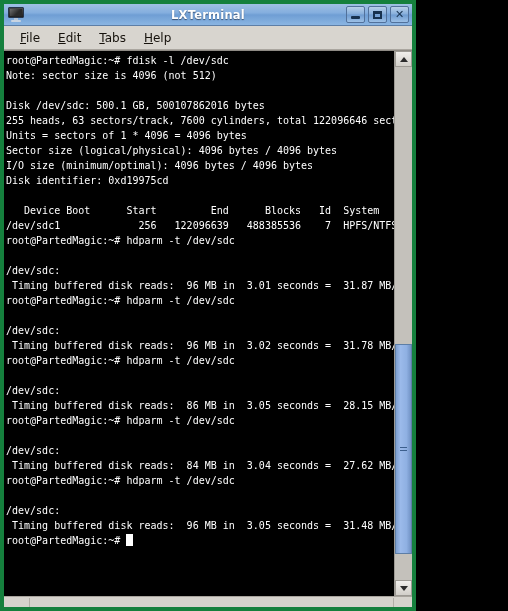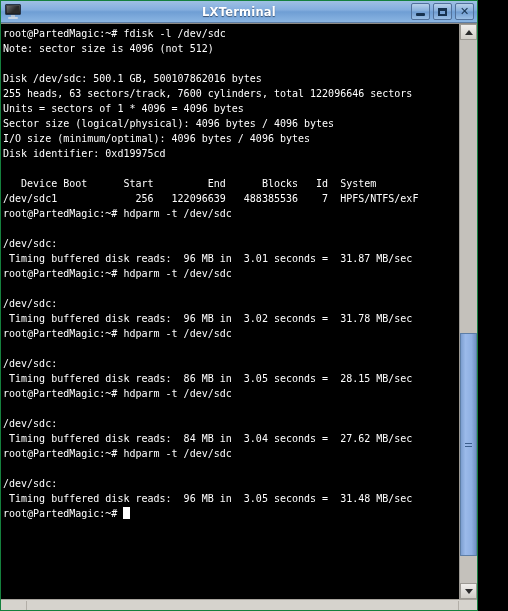--- a/index.html
+++ b/index.html
@@ -8,25 +8,25 @@
     background: #000;
   }
   body {
     width: 508px;
     height: 611px;
     overflow: hidden;
     font-family: "DejaVu Sans", sans-serif;
   }
 
   .window {
-    width: 478px;
+    width: 416px;
     height: 611px;
     box-sizing: border-box;
     background: #d6d3cd;
-    border: 1px solid #15803d;
+    border: 4px solid #15803d;
     display: flex;
     flex-direction: column;
     position: relative;
   }
 
   
   .titlebar {
     height: 22px;
     flex: 0 0 22px;
     background: linear-gradient(to bottom,
@@ -275,20 +275,26 @@
       </div>
       <div class="win-btn">
         <span class="glyph glyph-max"></span>
       </div>
       <div class="win-btn">
         <span class="glyph-close">✕</span>
       </div>
     </div>
   </div>
 
+  <div class="menubar">
+    <div class="menu-item"><span class="accel">F</span><span>ile</span></div>
+    <div class="menu-item"><span class="accel">E</span><span>dit</span></div>
+    <div class="menu-item"><span class="accel">T</span><span>abs</span></div>
+    <div class="menu-item"><span class="accel">H</span><span>elp</span></div>
+  </div>
 
   <div class="term-wrap">
     <div class="terminal" id="terminal-output"><div class="term-line">root@PartedMagic:~# fdisk -l /dev/sdc</div><div class="term-line">Note: sector size is 4096 (not 512)</div><div class="term-line">&nbsp;</div><div class="term-line">Disk /dev/sdc: 500.1 GB, 500107862016 bytes</div><div class="term-line">255 heads, 63 sectors/track, 7600 cylinders, total 122096646 sectors</div><div class="term-line">Units = sectors of 1 * 4096 = 4096 bytes</div><div class="term-line">Sector size (logical/physical): 4096 bytes / 4096 bytes</div><div class="term-line">I/O size (minimum/optimal): 4096 bytes / 4096 bytes</div><div class="term-line">Disk identifier: 0xd19975cd</div><div class="term-line">&nbsp;</div><div class="term-line">   Device Boot      Start         End      Blocks   Id  System</div><div class="term-line">/dev/sdc1             256   122096639   488385536    7  HPFS/NTFS/exF</div><div class="term-line">root@PartedMagic:~# hdparm -t /dev/sdc</div><div class="term-line">&nbsp;</div><div class="term-line">/dev/sdc:</div><div class="term-line"> Timing buffered disk reads:  96 MB in  3.01 seconds =  31.87 MB/sec</div><div class="term-line">root@PartedMagic:~# hdparm -t /dev/sdc</div><div class="term-line">&nbsp;</div><div class="term-line">/dev/sdc:</div><div class="term-line"> Timing buffered disk reads:  96 MB in  3.02 seconds =  31.78 MB/sec</div><div class="term-line">root@PartedMagic:~# hdparm -t /dev/sdc</div><div class="term-line">&nbsp;</div><div class="term-line">/dev/sdc:</div><div class="term-line"> Timing buffered disk reads:  86 MB in  3.05 seconds =  28.15 MB/sec</div><div class="term-line">root@PartedMagic:~# hdparm -t /dev/sdc</div><div class="term-line">&nbsp;</div><div class="term-line">/dev/sdc:</div><div class="term-line"> Timing buffered disk reads:  84 MB in  3.04 seconds =  27.62 MB/sec</div><div class="term-line">root@PartedMagic:~# hdparm -t /dev/sdc</div><div class="term-line">&nbsp;</div><div class="term-line">/dev/sdc:</div><div class="term-line"> Timing buffered disk reads:  96 MB in  3.05 seconds =  31.48 MB/sec</div><div class="term-line"><span>root@PartedMagic:~# </span><span class="cursor"></span></div></div>
 
     <div class="scrollbar">
       <div class="sb-btn">
         <span class="arrow-up"></span>
       </div>
       <div class="sb-track" id="sb-track">
         <div class="sb-thumb" id="sb-thumb" style="top: 54%; height: 41%;">

